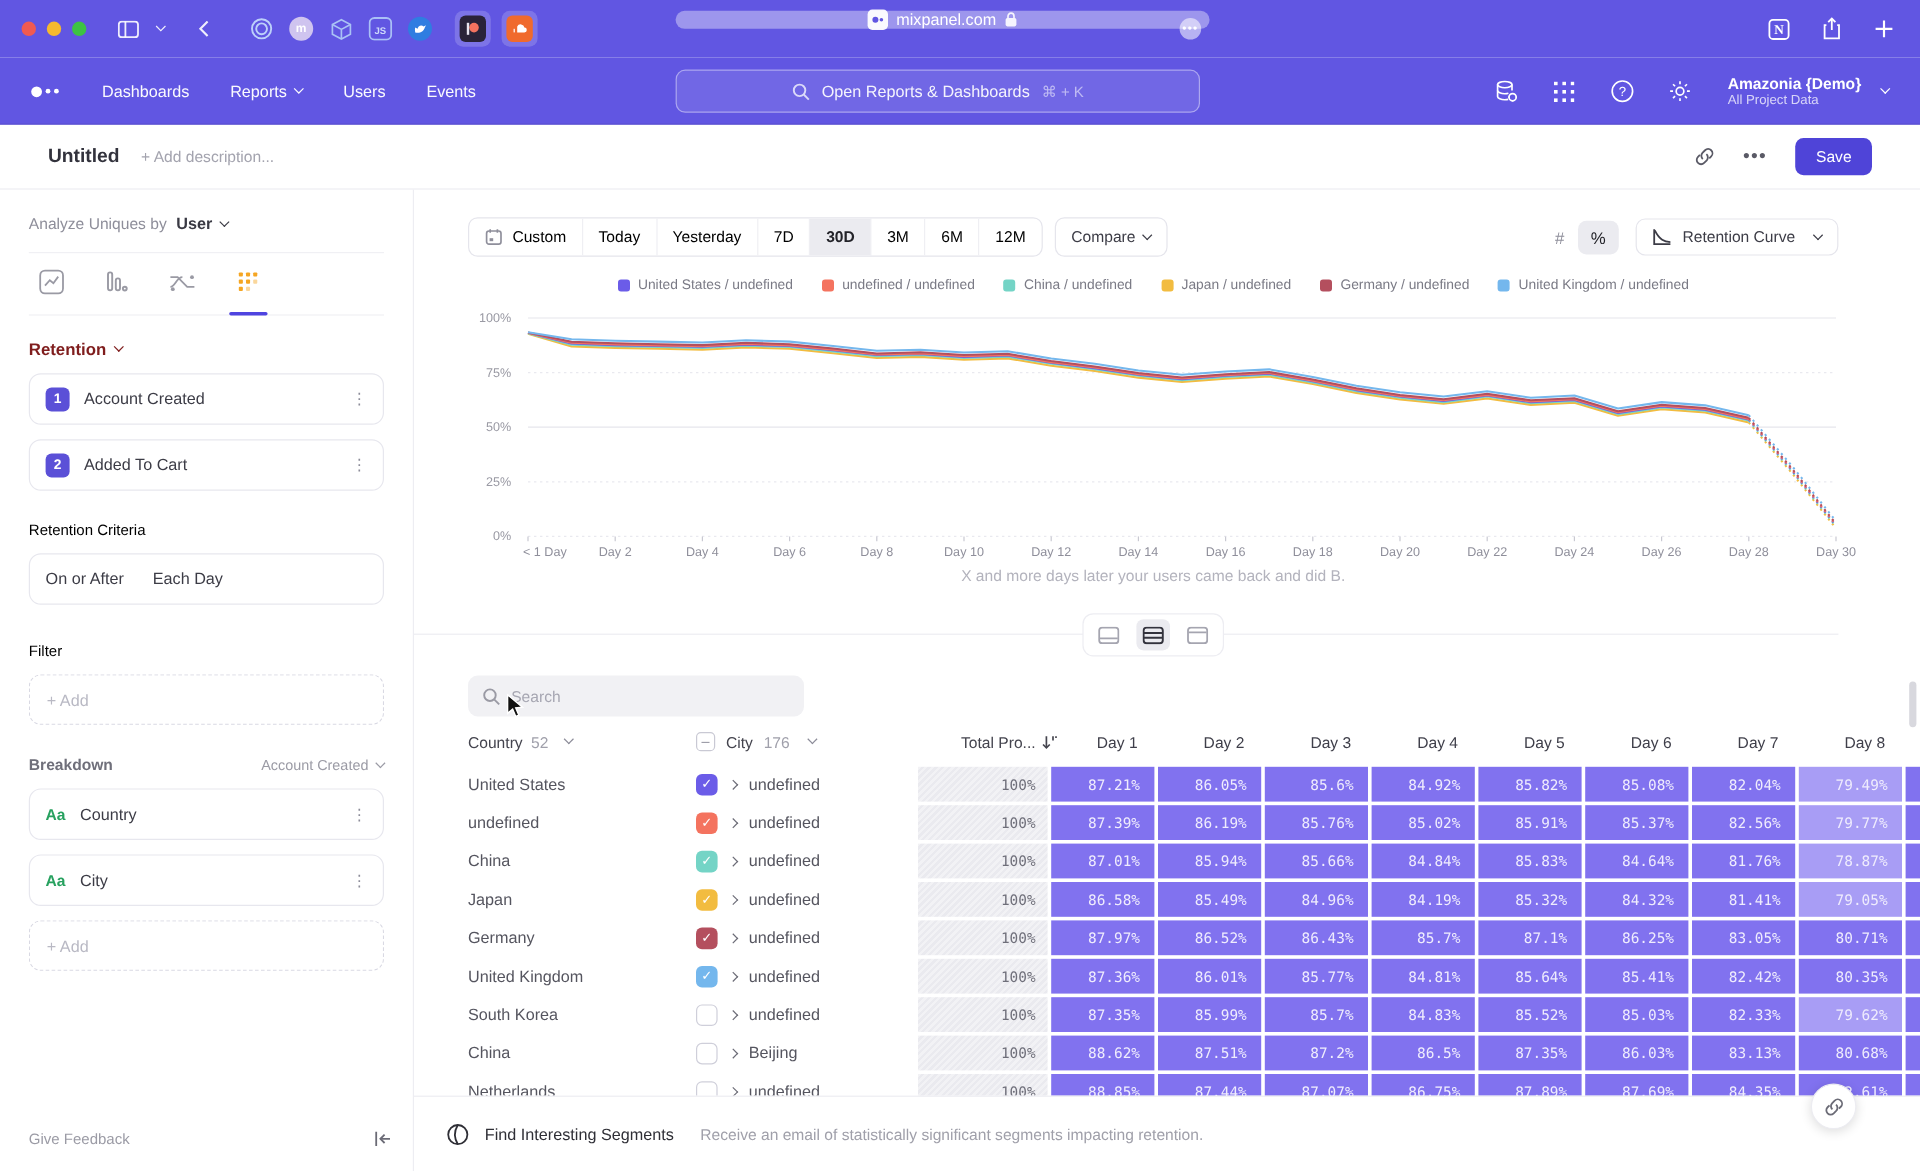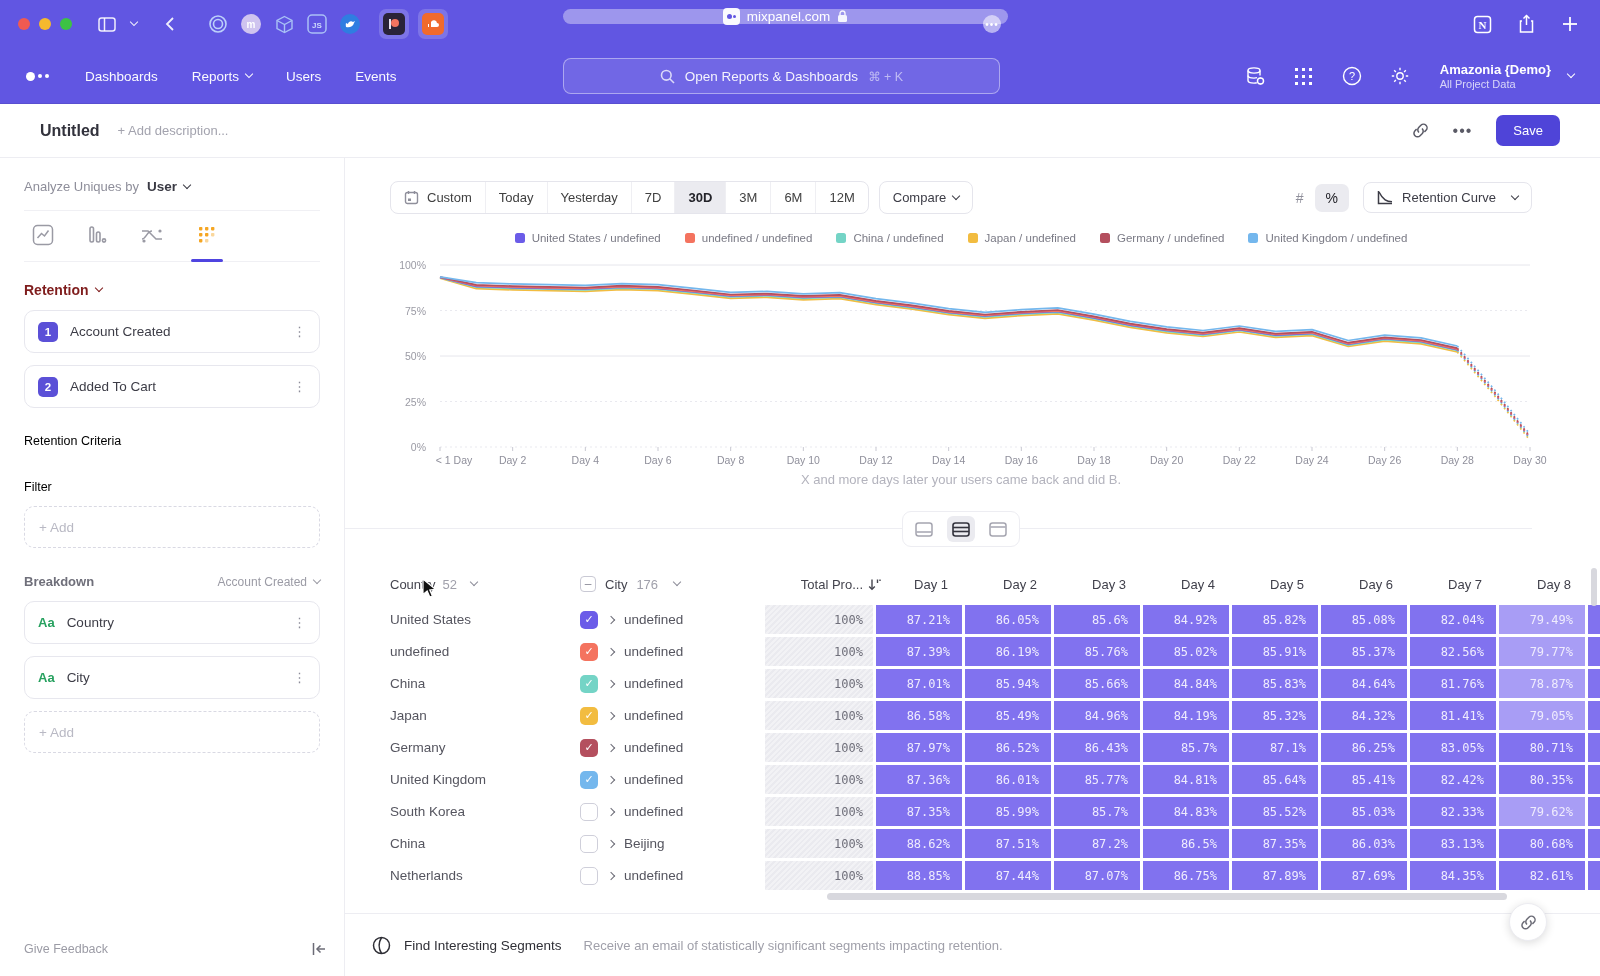--- a/index.html
+++ b/index.html
@@ -64,21 +64,21 @@
   .aa-badge { color:#27a15f; font-size:13px; font-weight:bold; }
   .add-card { margin-top:12px; border:1px dashed #d9d9e3; border-radius:10px; height:42px; display:flex; align-items:center; padding:0 14px; color:#b9b9c4; font-size:13.5px; }
   .break-head { margin-top:26px; display:flex; align-items:center; justify-content:space-between; }
   .break-head .scope { font-size:12px; color:#9b9ba5; display:flex; align-items:center; }
   .feedback { position:absolute; left:24px; right:18px; bottom:20px; display:flex; align-items:center; justify-content:space-between; color:#9b9ba5; font-size:12.5px; }
 
   
   .chart-zone { margin-right:68px; }
   .toolbar { margin-top:23px; display:flex; align-items:center; }
   .range-group { display:flex; align-items:center; border:1px solid #e5e5ec; border-radius:8px; overflow:hidden; background:#fff; }
-  .range-btn { font-size:13px; color:#404040; padding:8px 13px; display:flex; align-items:center; gap:8px; border-right:1px solid #efeff3; background:transparent; border-top:none;border-bottom:none;border-left:none; }
+  .range-btn { font-size:13px; color:#000000; padding:8px 13px; display:flex; align-items:center; gap:8px; border-right:1px solid #efeff3; background:transparent; border-top:none;border-bottom:none;border-left:none; }
   .range-btn:last-child { border-right:none; }
   .range-btn.active { background:#ebebf0; color:#232329; font-weight:bold; }
   .compare-btn { margin-left:10px; border:1px solid #e5e5ec; border-radius:8px; background:#fff; padding:8px 13px; font-size:13px; color:#3c3c46; display:flex; align-items:center; }
   .tb-right { margin-left:auto; display:flex; align-items:center; gap:14px; }
   .numfmt { display:flex; align-items:center; border-radius:8px; }
   .numfmt button { border:none; background:transparent; font-size:14px; color:#8f8f9b; padding:6px 11px; border-radius:7px; }
   .numfmt button.active { background:#ebebf0; color:#232329; }
   .charttype-btn { border:1px solid #e5e5ec; border-radius:8px; background:#fff; padding:7px 13px; font-size:13px; color:#3c3c46; display:flex; align-items:center; gap:9px; }
 
   
@@ -382,20 +382,24 @@
           <span class="kebab">⋮</span>
         </div>
         <div class="card">
           <span class="step-badge">2</span>
           <span class="lbl">Added To Cart</span>
           <span class="kebab">⋮</span>
         </div>
       </div>
 
     <div class="sec-label">Retention Criteria</div>
+    <div class="card">
+      <span class="lbl">On or After</span>
+      <span class="lbl" style="margin-left:12px;">Each Day</span>
+    </div>
 
     <div class="sec-label" style="margin-top:32px;">Filter</div>
     <div class="add-card">+ Add</div>
 
     <div class="break-head">
       <span class="sec-label" style="margin-top:0; color:#6f6f7a; font-weight:bold; font-size:13px;">Breakdown</span>
       <span class="scope">
           <span>Account Created</span>
           <span class="chev"></span>
         </span>
@@ -591,20 +595,27 @@
             <svg width="18" height="15" viewBox="0 0 18 15" fill="none" stroke="currentColor" stroke-width="1.5">
                 <rect x="1" y="1" width="16" height="13" rx="2.5"></rect>
                 <line x1="1.5" y1="5" x2="16.5" y2="5"></line>
               </svg>
           </button>
         </div>
       </div>
     </div>
 
     <div class="table-zone">
+      <div class="search-box">
+        <svg width="15" height="15" viewBox="0 0 15 15" fill="none" stroke="#9a9aa4" stroke-width="1.6">
+            <circle cx="6.3" cy="6.3" r="4.8"></circle>
+            <line x1="10" y1="10" x2="14" y2="14"></line>
+          </svg>
+        <input placeholder="Search" style="">
+      </div>
 
       <div class="thead">
         <div class="hc-country">
           <span>Country</span>
             <span class="hcount">52</span>
             <span class="chev" style="color:#8c8c99;"></span>
         </div>
         <div class="hc-city">
           <span class="cb ind">–</span>
           <span>City</span>

